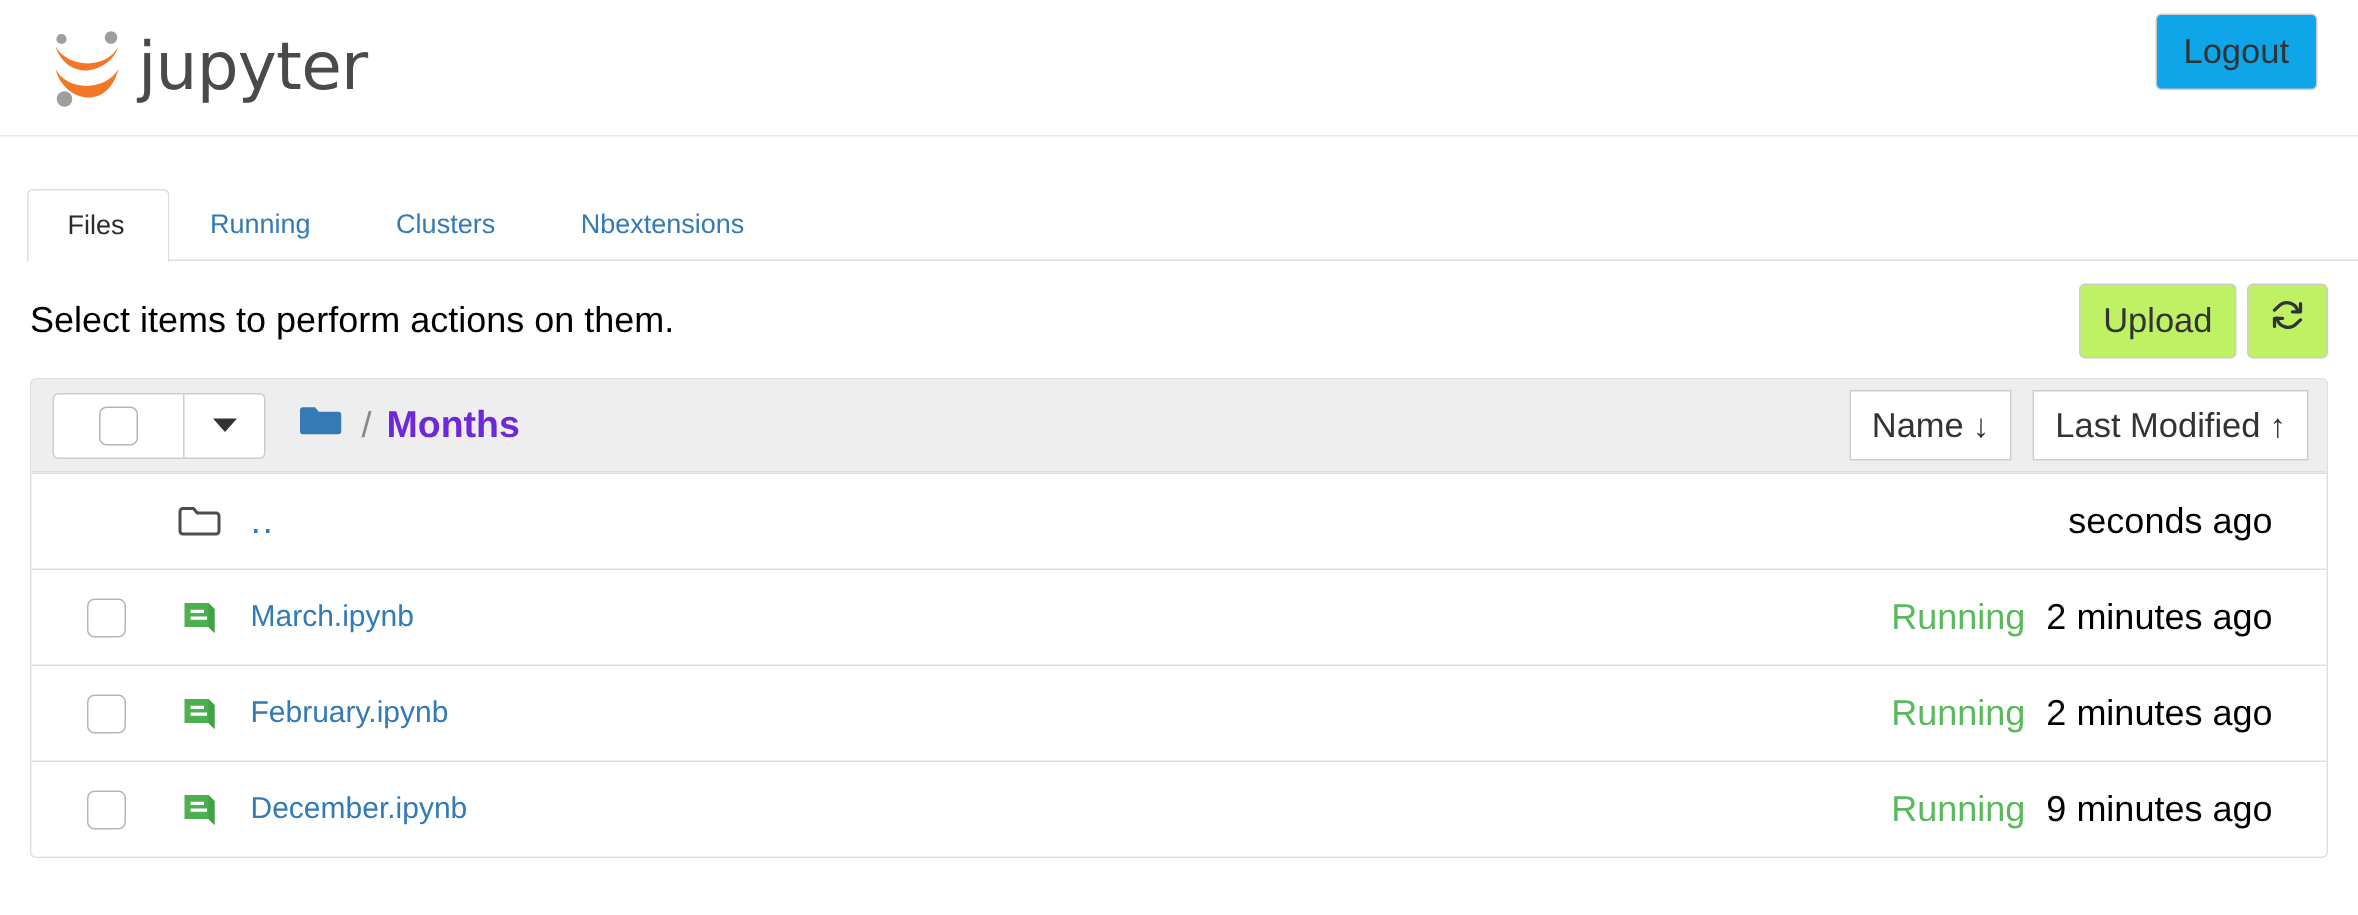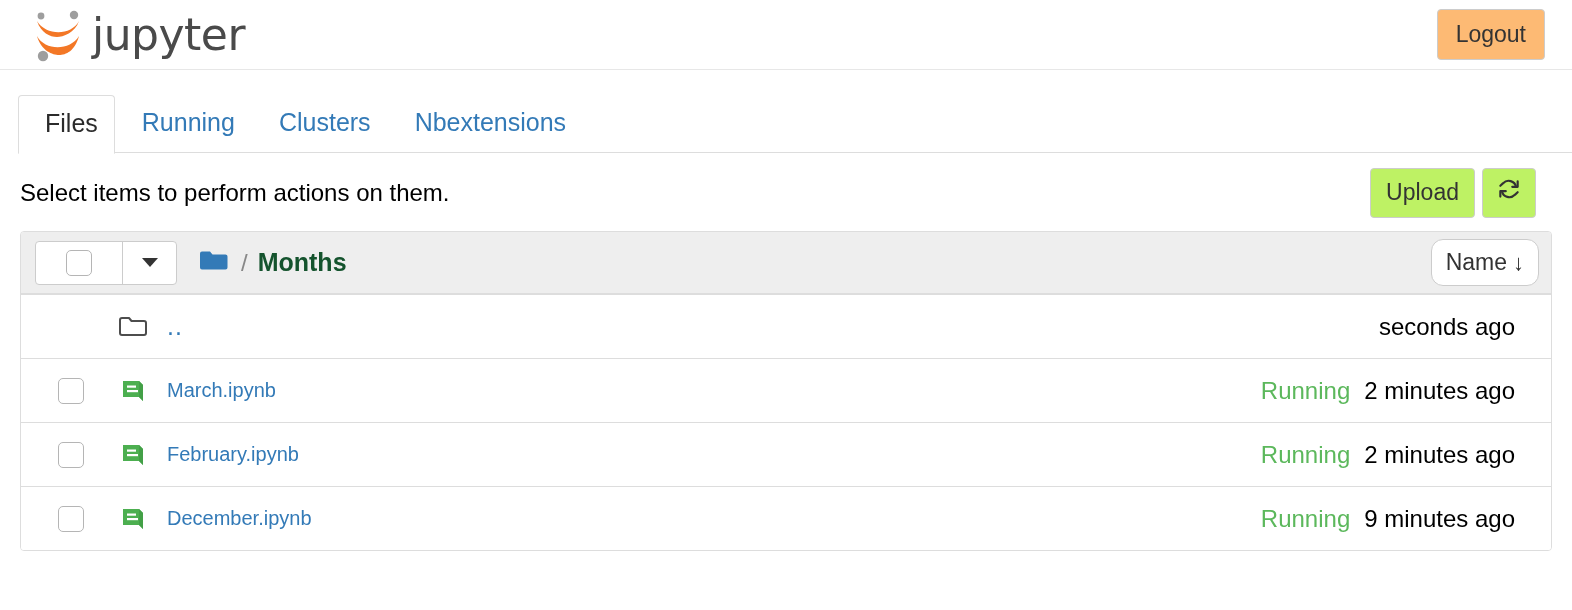--- a/index.html
+++ b/index.html
@@ -10,21 +10,21 @@
     height: 610px;
     background: #ffffff;
     font-family: "Liberation Sans", sans-serif;
     color: #000000;
     overflow: hidden;
   }
 
   
   .header {
     position: relative;
-    height: 70px;
+    height: 91px;
     border-bottom: 1px solid #e7e7e7;
     display: flex;
     align-items: center;
   }
   .brand {
     display: flex;
     align-items: center;
     margin-left: 30px;
     text-decoration: none;
   }
@@ -43,21 +43,21 @@
     line-height: 1;
     font-family: "DejaVu Sans", sans-serif;
   }
   .logout-btn {
     position: absolute;
     right: 27px;
     top: 9px;
     padding: 9px 18px;
     font-size: 23px;
     color: #333333;
-    background: #fdba74;
+    background: #0ea5e9;
     border: 1px solid #cccccc;
     border-radius: 4px;
     cursor: pointer;
     font-family: "Liberation Sans", sans-serif;
     line-height: 1.35;
   }
 
   
   .tabs {
     margin: 29px 0 0 18px;
@@ -69,42 +69,42 @@
   .tabs::after {
     content: "";
     position: absolute;
     left: 0;
     right: -1572px;
     bottom: 0;
     height: 1px;
     background: #dddddd;
   }
   .tab {
-    font-size: 25px;
-    padding: 11px 16px 12px 26px;
+    font-size: 18px;
+    padding: 11px 29px 12px 26px;
     color: #337ab7;
     cursor: pointer;
     border: 1px solid transparent;
     border-radius: 4px 4px 0 0;
     position: relative;
     z-index: 2;
     line-height: 1.35;
     text-decoration: none;
   }
   .tab.active {
     color: #2b2b2b;
     background: #ffffff;
     border-color: #dddddd;
     border-bottom-color: #ffffff;
     margin-bottom: -1px;
   }
 
   
   .toolbar {
-    margin: 16px 36px 0 20px;
+    margin: 16px 20px 0 20px;
     display: flex;
     align-items: center;
     justify-content: space-between;
     height: 48px;
   }
   .toolbar-msg {
     font-size: 24px;
     color: #000000;
     line-height: 1.2;
   }
@@ -199,33 +199,33 @@
     align-items: center;
     margin-left: 22px;
   }
   .folder-blue { display: block; }
   .bc-sep {
     color: #888888;
     font-size: 24px;
     margin: 0 10px 0 12px;
   }
   .bc-name {
-    color: #14532d;
+    color: #6d28d9;
     font-size: 25px;
     font-weight: bold;
     cursor: pointer;
     text-decoration: none;
     text-align: center;
   }
   .header-right { display: flex; align-items: center; }
   .sort-btn {
     font-size: 23px;
     background: #ffffff;
     border: 1px solid #cccccc;
-    border-radius: 12px;
+    border-radius: 0;
     color: #333333;
     padding: 7px 14px;
     cursor: pointer;
     font-family: "Liberation Sans", sans-serif;
     line-height: 1.35;
     white-space: nowrap;
   }
   .sort-btn + .sort-btn { margin-left: 14px; }
   .arrow { font-size: 22px; margin-left: 6px; }
 
@@ -352,20 +352,21 @@
               <path d="M1 4.5 a2 2 0 0 1 2-2 h8 l2.5 3 h13 a2 2 0 0 1 2 2 v11 a2 2 0 0 1 -2 2 h-23.5 a2 2 0 0 1 -2 -2 z" fill="#337ab7"></path>
             </svg>
           </span>
         </a>
         <span class="bc-sep">/</span>
         <a class="bc-name" href="#">Months</a>
       </div>
     </div>
     <div class="header-right">
       <button class="sort-btn"><span>Name</span><span class="arrow">↓</span></button>
+      <button class="sort-btn"><span>Last Modified</span><span class="arrow">↑</span></button>
     </div>
   </div>
 
   <div class="row">
     <div class="row-left">
       <div class="cell-check empty">
         <span class="cbox"></span>
       </div>
       <div class="cell-icon">
         <svg width="30" height="26" viewBox="0 0 30 26" fill="none" stroke="#4d4d4d" stroke-width="2" stroke-linejoin="round">

